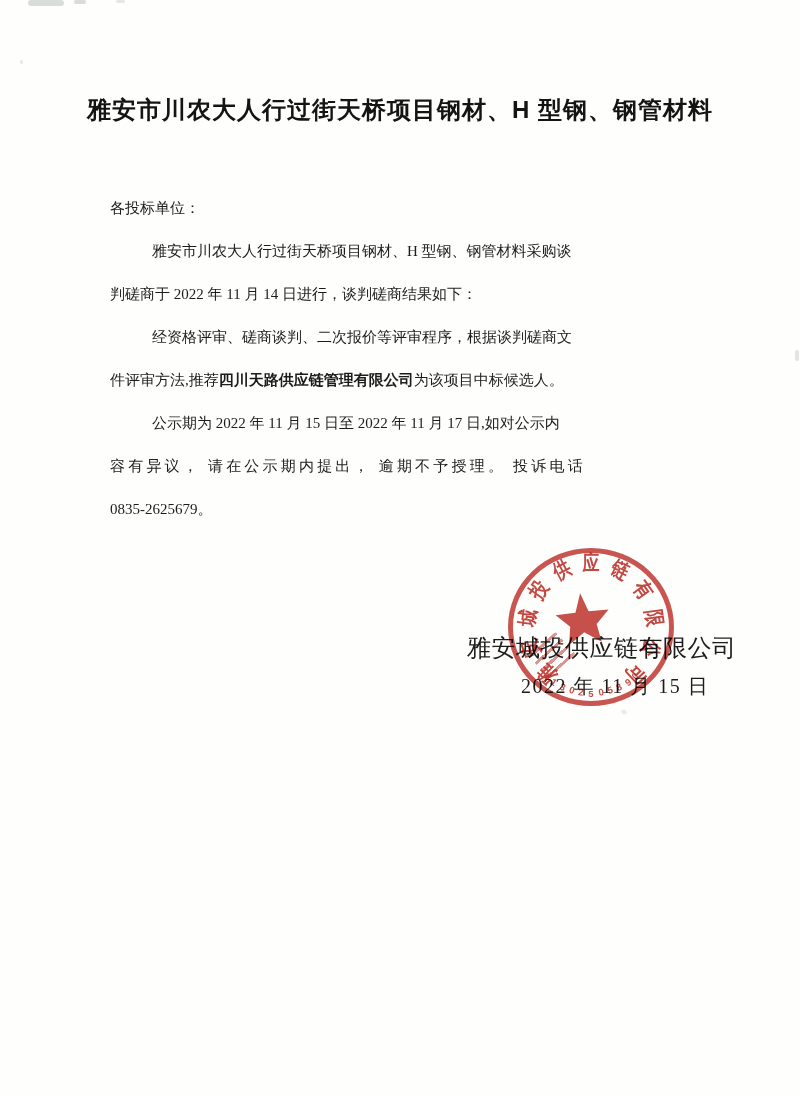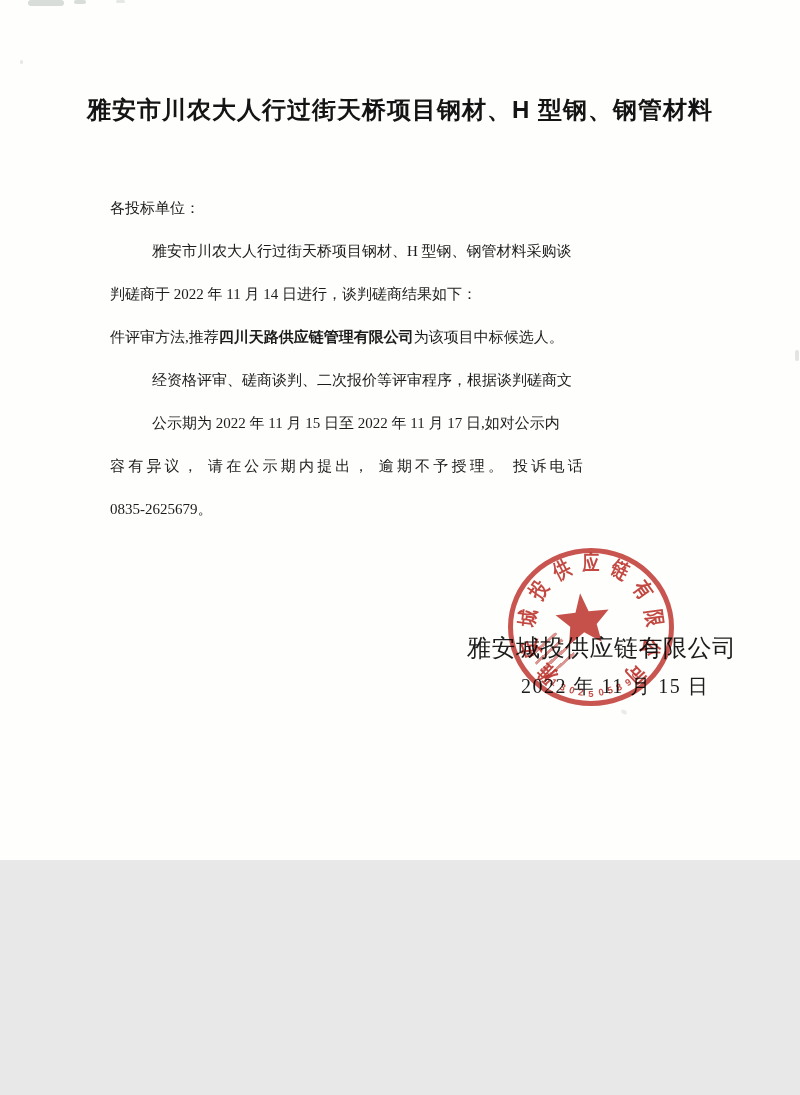--- a/index.html
+++ b/index.html
@@ -1,18 +1,18 @@
 <!DOCTYPE html>
 <html lang="zh"><head>
 <meta charset="utf-8">
 <style>
   html,body{margin:0;padding:0;background:#e8e8e8;}
   .page{
     position:relative;
-    width:800px;height:860px;
+    width:800px;height:1095px;
     margin:0 auto;
     background:#fefefc;
     font-family:"Liberation Serif", serif;
     color:#1e1e1e;
     overflow:hidden;
   }
   
   .smudge{position:absolute;background:#aeb6b2;opacity:.45;border-radius:3px;}
   .smudge.s1{left:28px;top:0;width:36px;height:6px;}
   .smudge.s2{left:74px;top:0;width:12px;height:4px;}
@@ -97,22 +97,22 @@
 
   <div class="title">
     <div>雅安市川农大人行过街天桥项目钢材、H 型钢、钢管材料</div>
   </div>
 
   <div class="body-text">
     <div class="line">各投标单位：</div>
     <div id="body-lines">
         <div class="line indent">雅安市川农大人行过街天桥项目钢材、H 型钢、钢管材料采购谈</div>
         <div class="line">判磋商于 2022 年 11 月 14 日进行，谈判磋商结果如下：</div>
+        <div class="line indent">经资格评审、磋商谈判、二次报价等评审程序，根据谈判磋商文</div>
         <div class="line"><span>件评审方法,推荐</span><b>四川天路供应链管理有限公司</b><span>为该项目中标候选人。</span></div>
-        <div class="line indent">经资格评审、磋商谈判、二次报价等评审程序，根据谈判磋商文</div>
         <div class="line indent">公示期为 2022 年 11 月 15 日至 2022 年 11 月 17 日,如对公示内</div>
         <div class="line spread">容有异议， 请在公示期内提出， 逾期不予授理。 投诉电话</div>
         <div class="line">0835-2625679。</div>
       </div>
   </div>
 
   <div class="sig-company">雅安城投供应链有限公司</div>
   <div class="sig-date">2022 年 11 月 15 日</div>
 
   <div class="stamp" id="stamp">

